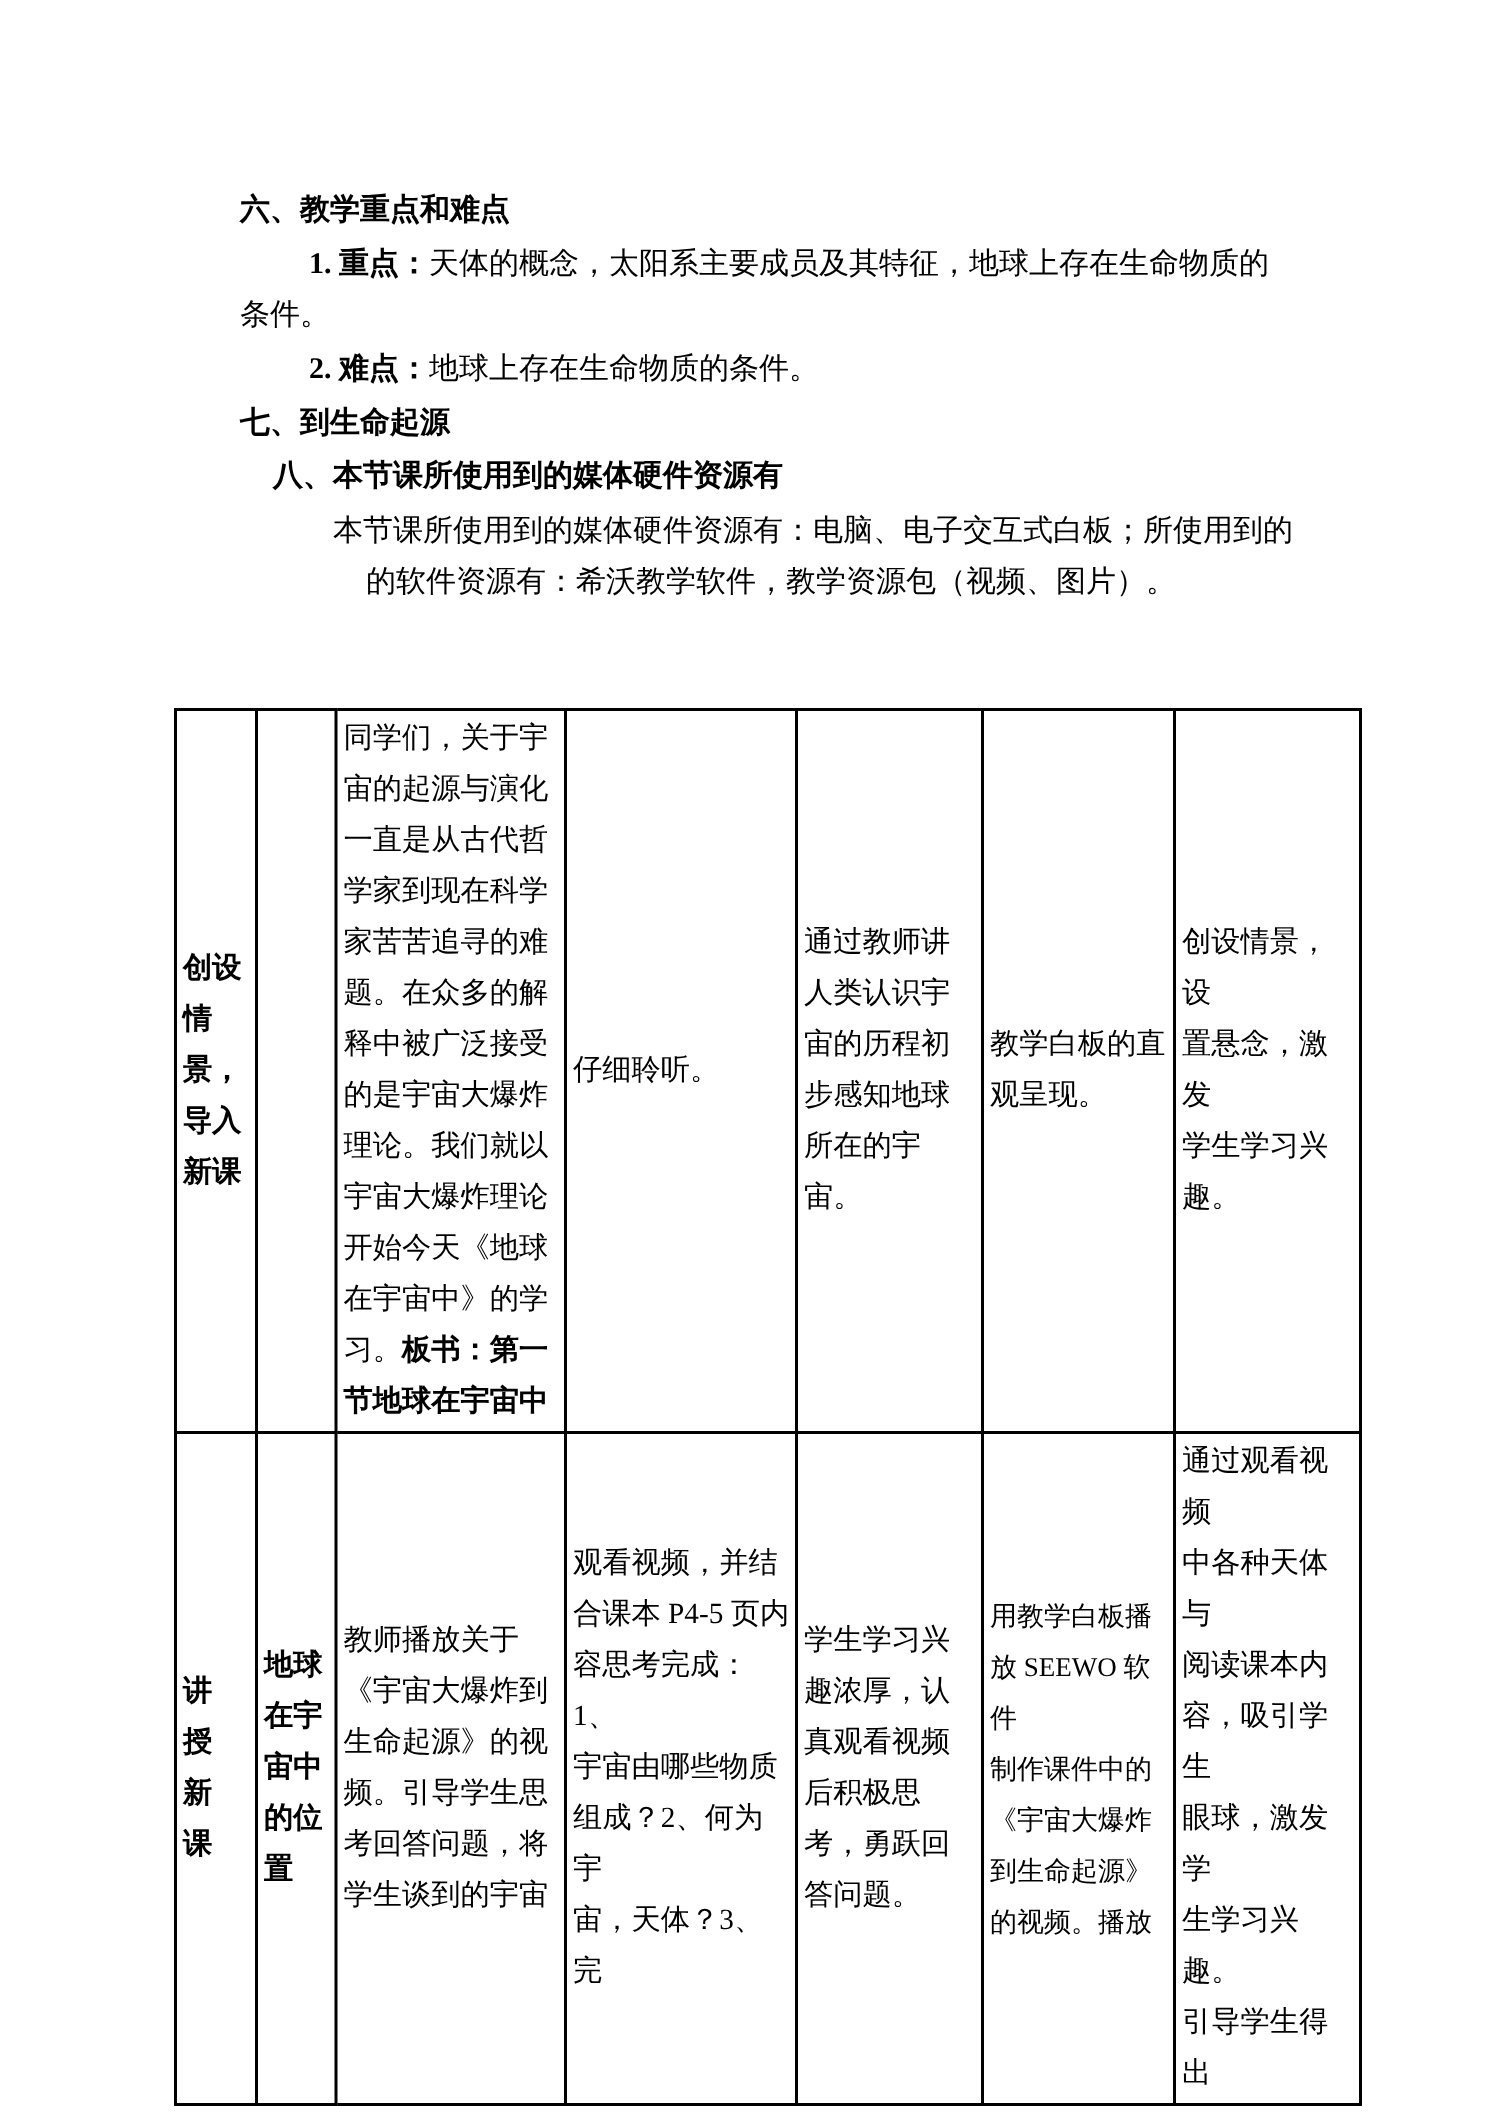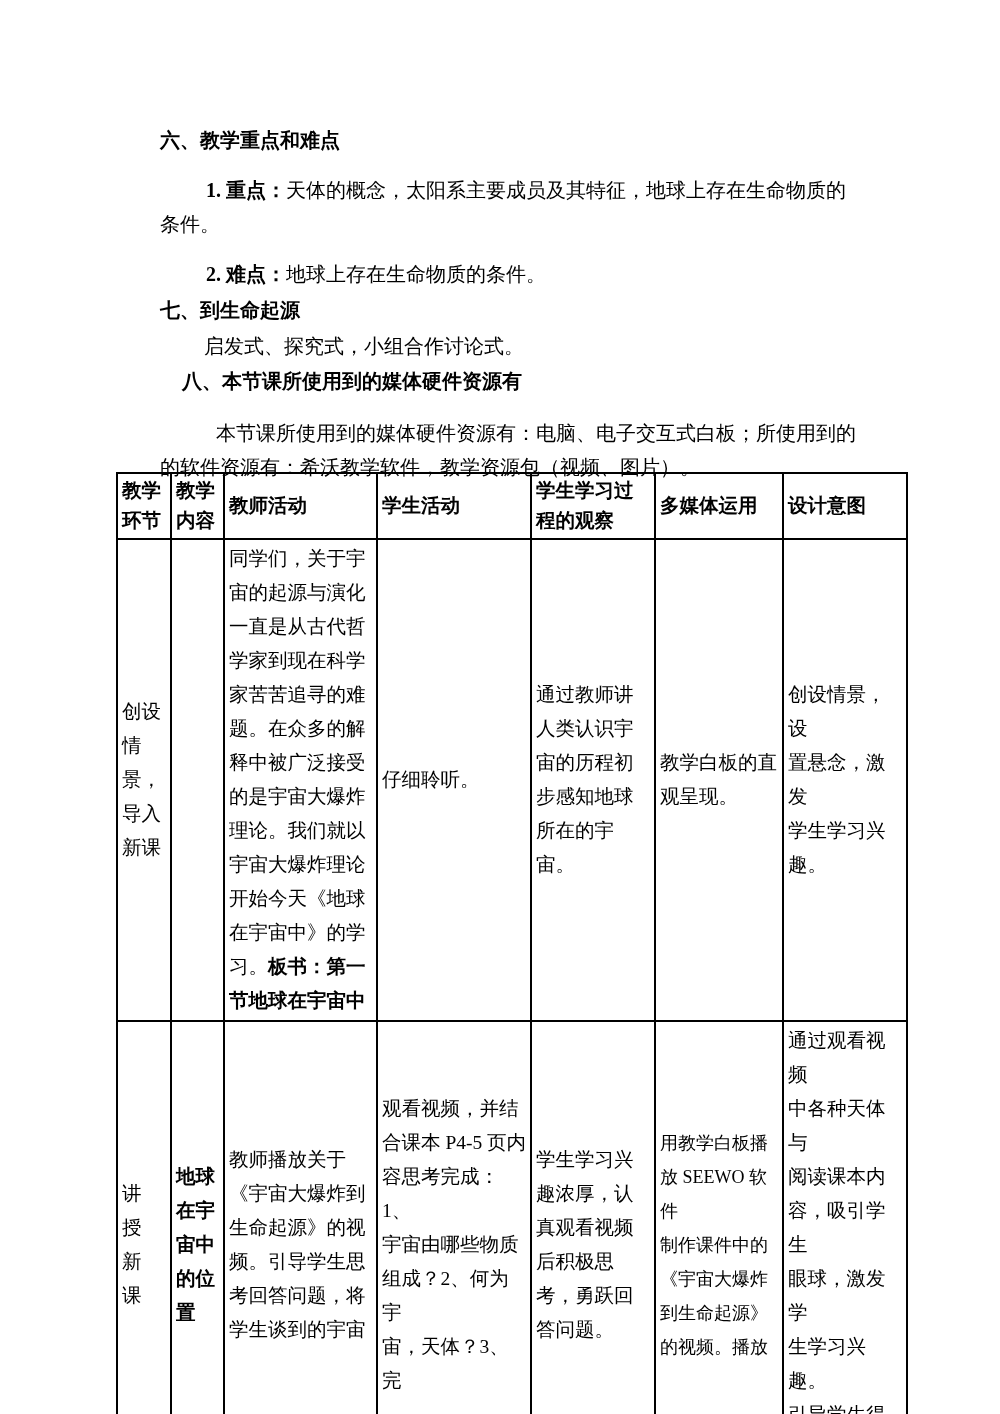--- a/index.html
+++ b/index.html
@@ -9,23 +9,23 @@
     position:relative;overflow:hidden;
   }
   .page{position:absolute;left:12px;top:0;width:1000px;height:1414px;background:#ffffff;}
 
   
   .textcol{position:absolute;left:148px;top:123px;width:708px;font-size:20px;line-height:34px;}
   .h-sec{font-weight:bold;font-size:20px;margin:0;white-space:pre-line;}
   .h-sec.indent8{margin-left:22px;margin-top:1px;}
   .h-proc{font-family:"Liberation Sans","DejaVu Sans",sans-serif;font-weight:bold;font-size:22px;margin:6px 0 0 0;}
   p.bodyp{margin:0;white-space:pre-line;}
-  p.p-point{text-indent:46px;margin-top:16px;}
+  p.p-point{text-indent:46px;margin-top:2px;}
   p.p-method{text-indent:44px;margin-top:2px;}
-  p.p-media{text-indent:56px;margin-top:18px;}
+  p.p-media{text-indent:56px;margin-top:3px;text-align:center;}
   .b{font-weight:bold;}
 
   
   table.proc{
     position:absolute;left:104px;top:472px;
     border-collapse:collapse;table-layout:fixed;width:790px;
     font-size:19.5px;line-height:34px;
   }
   table.proc col.c1{width:54px;}  table.proc col.c2{width:53px;}
   table.proc col.c3{width:153px;} table.proc col.c4{width:154px;}
@@ -37,65 +37,52 @@
     overflow:hidden;
   }
   table.proc th{font-weight:bold;line-height:30px;}
   th.ctr{text-align:center;}
   tr.hrow{height:64px;}
   tr.r1{height:476px;}
   tr.r2{height:238px;}
   td.vtop{vertical-align:top;}
   td.pt24{padding-top:24px;}
   td.pt2{padding-top:2px;}
-  td.stage{font-weight:normal;padding-left:8px;}
+  td.stage{font-weight:bold;padding-left:8px;}
   td.content{font-weight:bold;padding-left:5px;}
   td.tight{padding-left:3px;padding-right:2px;}
   td.media-r2{font-size:18px;padding-left:2px;padding-right:1px;}
 </style>
 </head>
 <body>
 
 <div class="page">
 
   <div class="textcol">
     <h3 class="h-sec">六、教学重点和难点</h3>
     <p class="bodyp p-point"><span class="b">1. 重点：</span><span>天体的概念，太阳系主要成员及其特征，地球上存在生命物质的
 条件。</span></p>
     <p class="bodyp p-point"><span class="b">2. 难点：</span><span>地球上存在生命物质的条件。</span></p>
     <h3 class="h-sec" style="margin-top:2px;">七、到生命起源</h3>
-    <p class="bodyp p-method">启发式、探究式，小组合作讨论式。</p>
     <h3 class="h-sec indent8">八、本节课所使用到的媒体硬件资源有</h3>
     <p class="bodyp p-media">本节课所使用到的媒体硬件资源有：电脑、电子交互式白板；所使用到的
 的软件资源有：希沃教学软件，教学资源包（视频、图片）。</p>
   </div>
 
   <table class="proc">
     <colgroup>
       <col class="c1">
         <col class="c2">
         <col class="c3">
         <col class="c4">
         <col class="c5">
         <col class="c6">
         <col class="c7">
     </colgroup>
     <tbody>
-      <tr class="hrow">
-          <th>教学
-环节</th>
-          <th>教学
-内容</th>
-          <th class="ctr">教师活动</th>
-          <th class="ctr">学生活动</th>
-          <th>学生学习过
-程的观察</th>
-          <th>多媒体运用</th>
-          <th>设计意图</th>
-        </tr>
       <tr class="r1">
           <td class="stage">创设
 情
 景，
 导入
 新课</td>
           <td class="content"></td>
           <td class="vtop"><span>同学们，关于宇
 宙的起源与演化
 一直是从古代哲

